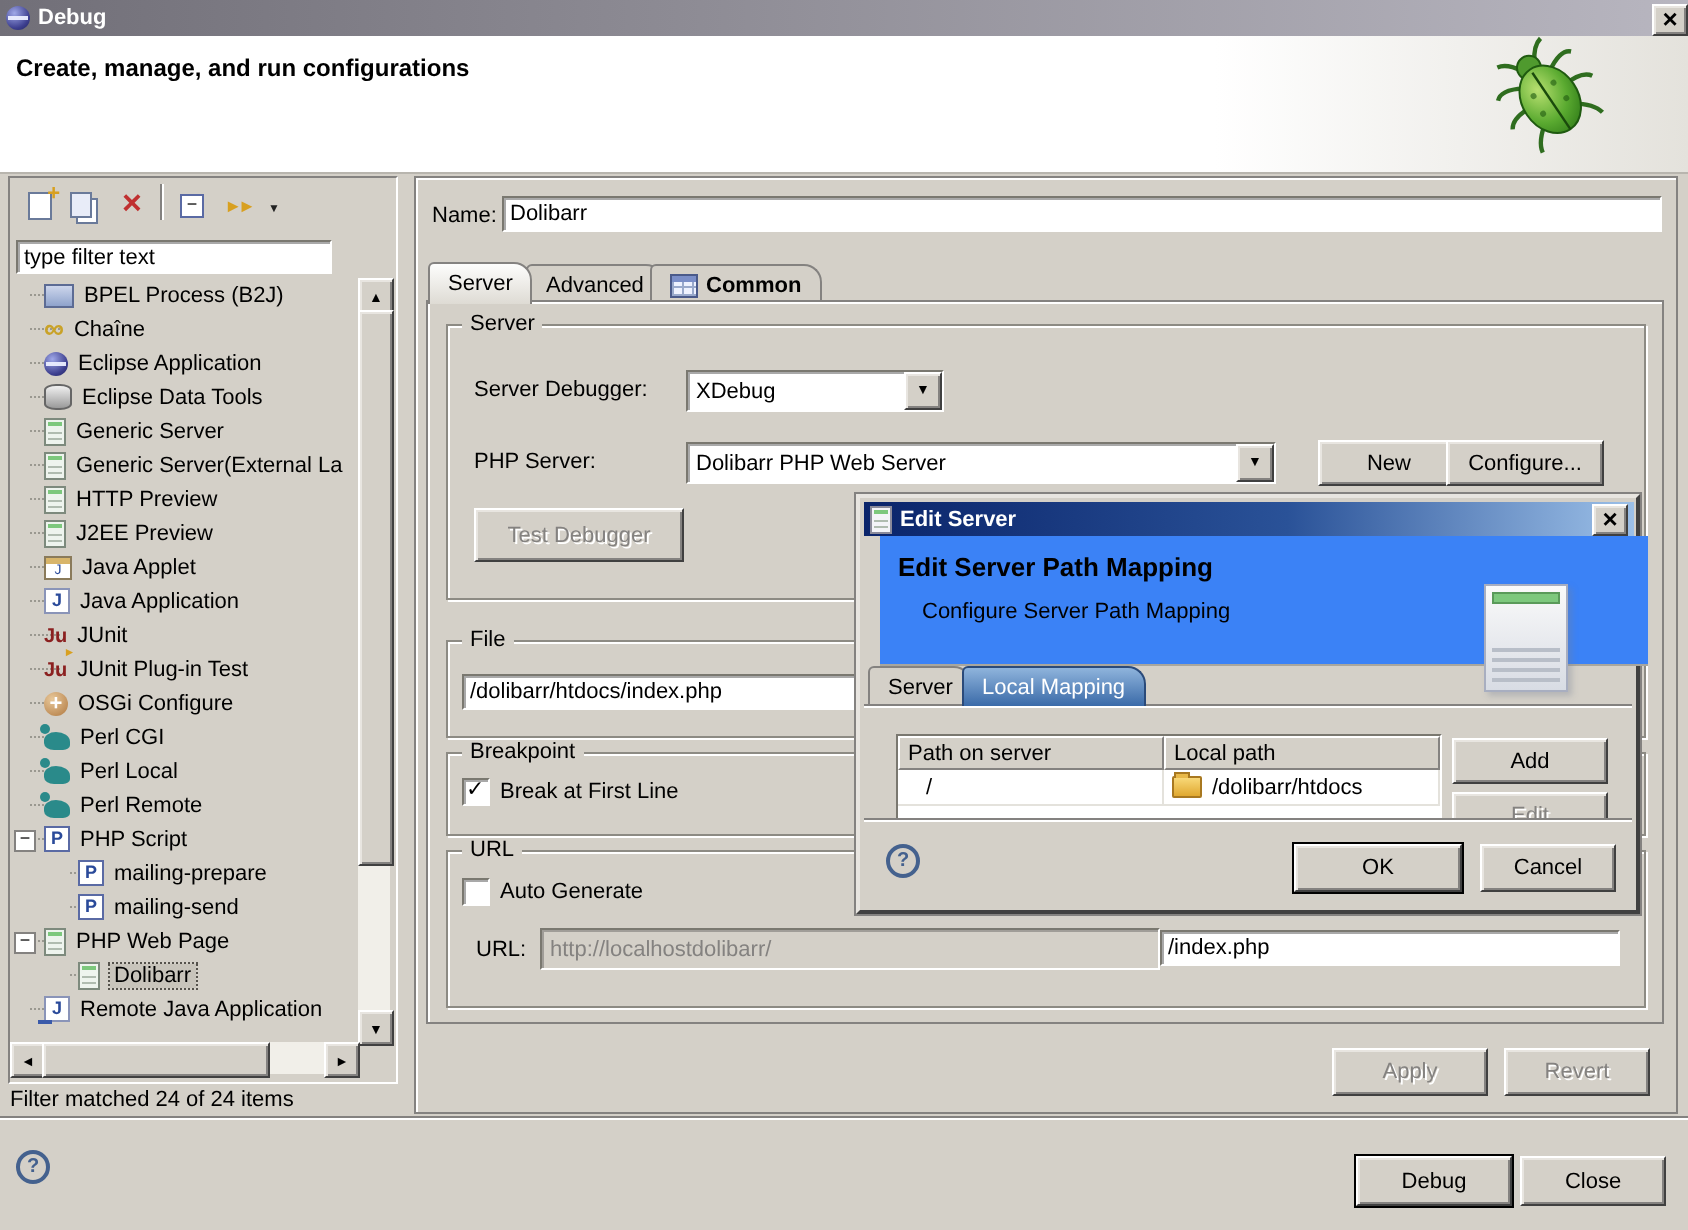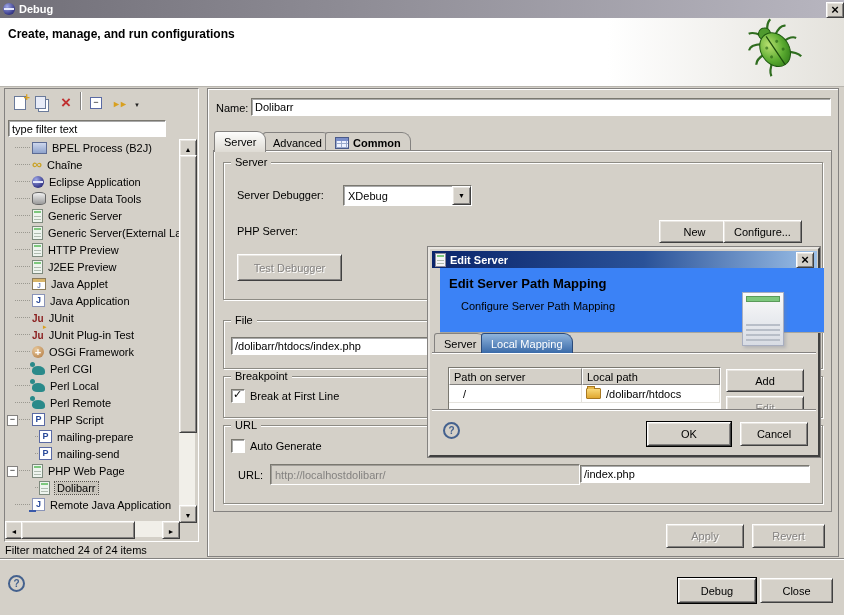--- a/index.html
+++ b/index.html
@@ -39,21 +39,21 @@
   .tclose{width:16px;height:14px;}
   #banner{left:0;top:18px;width:844px;height:68px;background:linear-gradient(90deg,#ffffff 72%,#e4e2dc);
     border-bottom:1px solid #b8b5ae;}
   #banner-title{position:absolute;left:8px;top:9px;font-size:12px;font-weight:bold;}
   
   #left-box{left:4px;top:88px;width:193px;height:452px;border:1px solid;border-color:#848280 #ffffff #ffffff #848280;}
   .tool-btn{width:22px;height:20px;display:flex;align-items:center;justify-content:center;background:transparent;border:1px solid transparent;}
   #tb-sep{left:80px;top:92px;width:1px;height:18px;background:#848280;box-shadow:1px 0 0 #fff;}
   #filter-input{left:8px;top:120px;width:150px;height:13px;}
   #tree{left:6px;top:139px;width:173px;height:380px;overflow:hidden;}
-  .trow{position:relative;height:17px;display:flex;align-items:center;padding-left:26px;white-space:nowrap;}
+  .trow{position:relative;height:17px;display:flex;align-items:center;padding-left:16px;white-space:nowrap;}
   .trow.child{padding-left:33px;}
   .trow::before{content:"";position:absolute;left:9px;top:8px;width:15px;border-top:1px dotted #9a9890;}
   .trow.child::before{left:29px;}
   .trow .expander{position:absolute;left:1px;top:4px;width:9px;height:9px;background:#fff;border:1px solid #848280;
     font-size:9px;line-height:7px;text-align:center;color:#000;}
   .tlabel{margin-left:5px;}
   .trow.selected .tlabel{background:#c8c4bb;outline:1px dotted #55524c;padding:0 2px;}
   
   .sb-track{background:#f1efe9;}
   .sb-btn{display:flex;align-items:center;justify-content:center;}
@@ -252,21 +252,21 @@
       <div class="trow">
         <span class="ti junit-icon"></span>
         <span class="tlabel">JUnit</span>
       </div>
       <div class="trow">
         <span class="ti junit-plugin-icon"></span>
         <span class="tlabel">JUnit Plug-in Test</span>
       </div>
       <div class="trow">
         <span class="ti osgi-icon"></span>
-        <span class="tlabel">OSGi Framework</span>
+        <span class="tlabel">OSGi Configure</span>
       </div>
       <div class="trow">
         <span class="ti camel-icon"></span>
         <span class="tlabel">Perl CGI</span>
       </div>
       <div class="trow">
         <span class="ti camel-icon"></span>
         <span class="tlabel">Perl Local</span>
       </div>
       <div class="trow">
@@ -338,20 +338,24 @@
 
   <div class="group" style="left:223px;top:162px;width:598px;height:136px;">
     <div class="legend">Server</div>
   </div>
   <div class="flabel abs" style="left:237px;top:189px;">Server Debugger:</div>
   <div class="combo" style="left:343px;top:185px;width:127px;height:19px;">
     <span class="cval">XDebug</span>
     <span class="cbtn"></span>
   </div>
   <div class="flabel abs" style="left:237px;top:225px;">PHP Server:</div>
+  <div class="combo" style="left:343px;top:221px;width:293px;height:19px;">
+    <span class="cval">Dolibarr PHP Web Server</span>
+    <span class="cbtn"></span>
+  </div>
   <div class="abs btn" style="left:647px;top:220px;width:69px;height:21px;margin-left:12px;">New</div>
   <div class="abs btn" style="left:723px;top:220px;width:77px;height:21px;">Configure...</div>
   <div class="abs btn disabled" style="left:237px;top:254px;width:103px;height:25px;">Test Debugger</div>
 
   <div class="group" style="left:223px;top:320px;width:598px;height:47px;">
     <div class="legend">File</div>
   </div>
   <input class="abs sunken" style="left: 231px; top: 337px; width: 576px; height: 14px;" value="/dolibarr/htdocs/index.php">
 
   <div class="group" style="left:223px;top:376px;width:598px;height:40px;">

